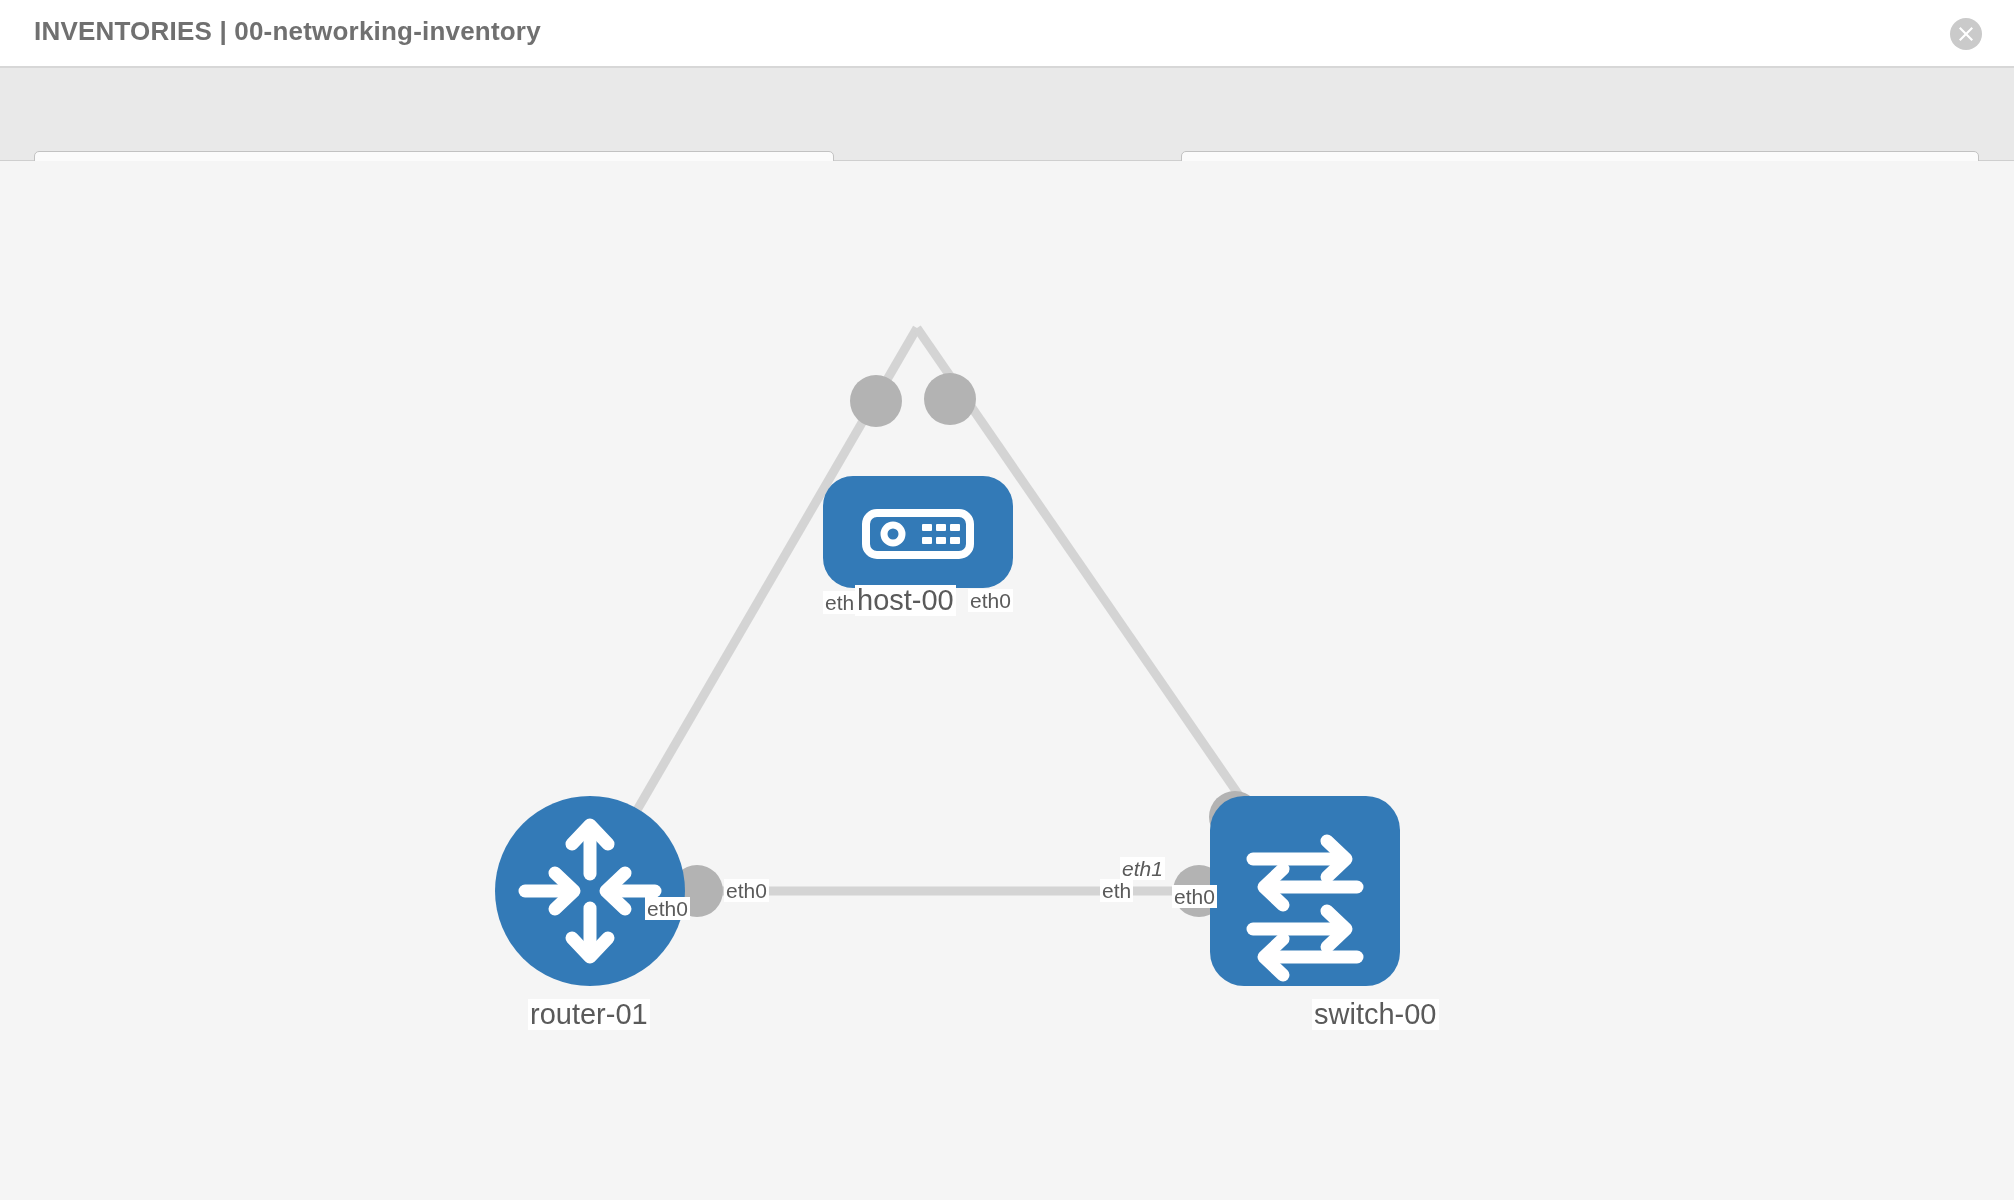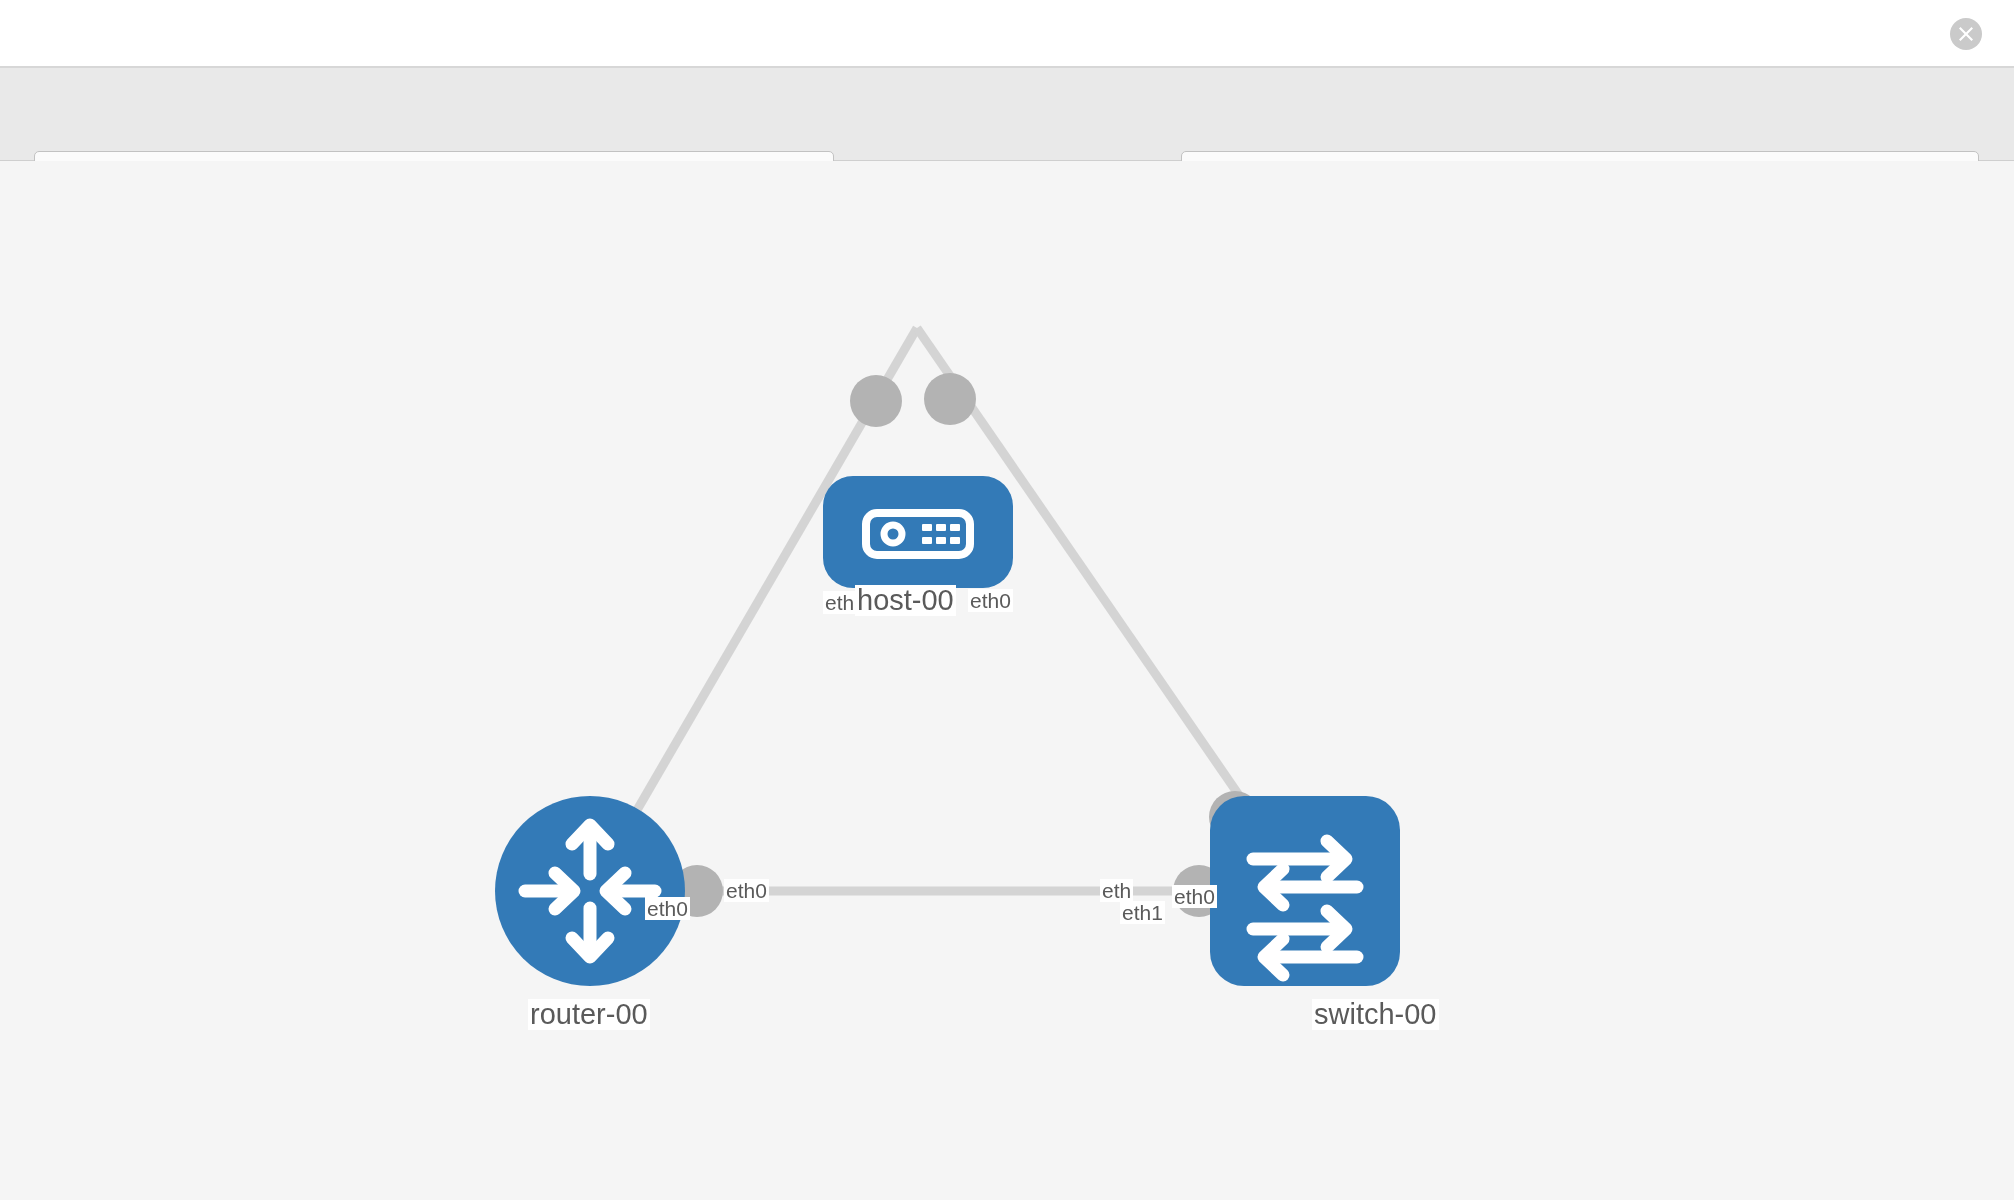--- a/index.html
+++ b/index.html
@@ -129,20 +129,21 @@
     background: #ffffff;
     white-space: nowrap;
     line-height: 1.0;
     padding: 1px 2px;
   }
 </style>
 </head>
 <body>
 
 <div class="header">
+  <div class="header-title">INVENTORIES | 00-networking-inventory</div>
   <div class="close-btn">
     <svg width="32" height="32" viewBox="0 0 32 32">
       <path d="M10.5 9 L16 14.5 L21.5 9 L23 10.5 L17.5 16 L23 21.5 L21.5 23 L16 17.5 L10.5 23 L9 21.5 L14.5 16 L9 10.5 Z" fill="#ffffff"></path>
     </svg>
   </div>
 </div>
 
 <div class="toolbar">
 
   <div class="actions-select">
@@ -250,18 +251,18 @@
 
   <div class="iface-label" style="left:823px;  top:430px;">eth0</div>
   <div class="node-label" style="left:855px;  top:424px;">host-00</div>
   <div class="iface-label" style="left:968px;  top:428px;">eth0</div>
 
   <div class="iface-label" style="left:645px;  top:736px;">eth0</div>
   <div class="iface-label" style="left:1172px; top:724px;">eth0</div>
 
   <div class="iface-label" style="left:724px;  top:718px;">eth0</div>
   <div class="iface-label" style="left:1100px; top:718px;">eth</div>
-  <div class="iface-label" style="left:1120px; top:740px;">eth1</div>
-
-  <div class="node-label" style="left:528px;  top:838px;">router-00</div>
+  <div class="iface-label" style="left:1120px; top:696px;font-style:italic;">eth1</div>
+
+  <div class="node-label" style="left:528px;  top:838px;">router-01</div>
   <div class="node-label" style="left:1312px; top:838px;">switch-00</div>
 
 </div>
 
 </body></html>

